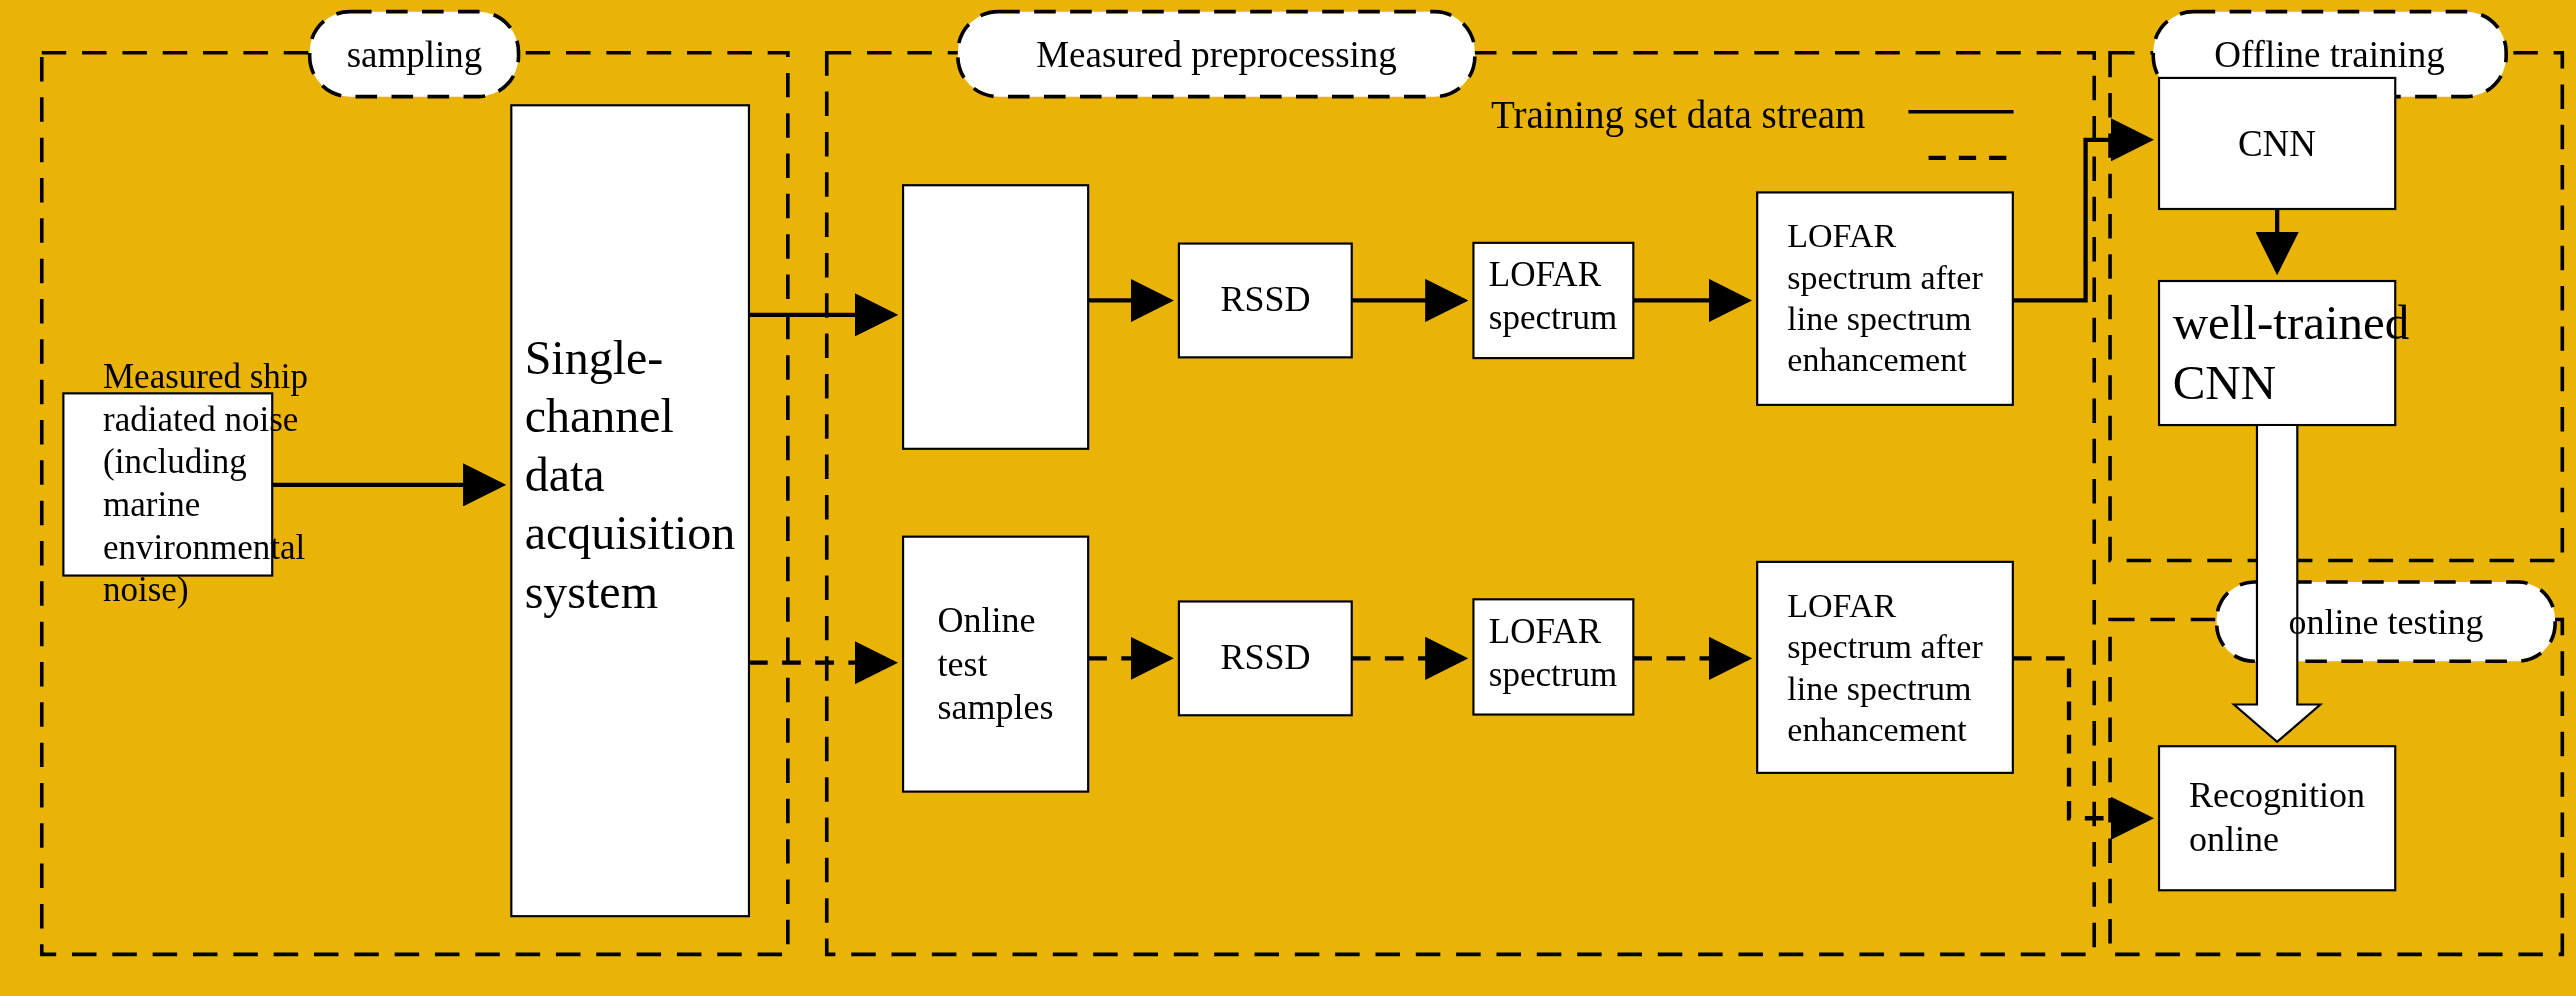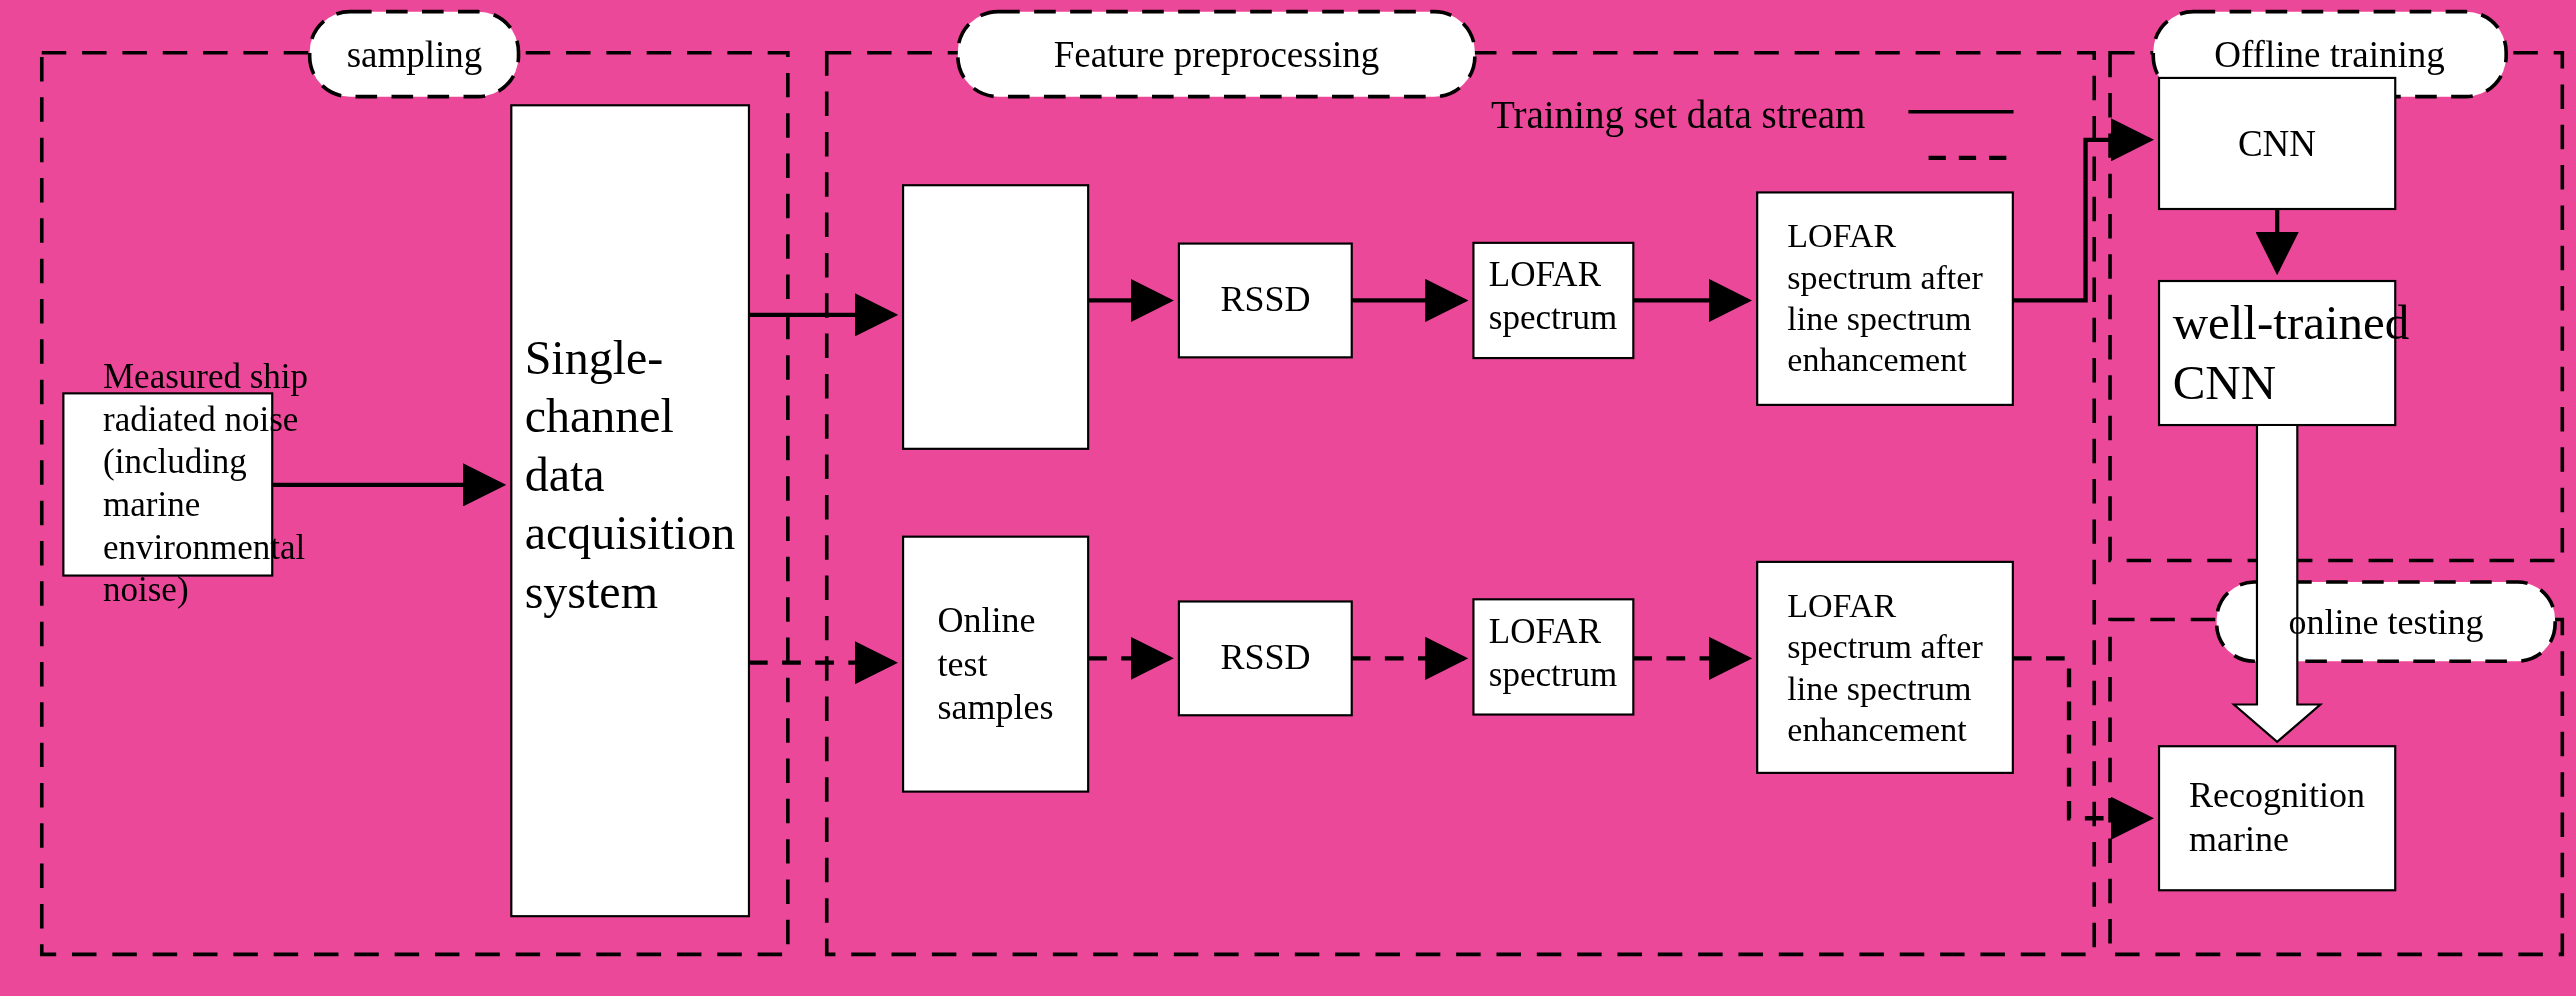--- a/index.html
+++ b/index.html
@@ -7,21 +7,21 @@
     padding: 0;
     background: #ffffff;
   }
   body {
     font-family: "Liberation Serif", "DejaVu Serif", serif;
   }
   #canvas {
     position: relative;
     width: 2576px;
     height: 997px;
-    background: #ec4899;
+    background: #eab308;
     overflow: hidden;
   }
   svg.layer {
     position: absolute;
     top: 0;
     left: 0;
     width: 2576px;
     height: 997px;
   }
   .panel-frame {
@@ -154,21 +154,21 @@
     <line class="dash-conn" x1="2268" y1="914" x2="2427" y2="914" marker-end="url(#arrowSolid)"></line>
     <path class="dash-conn" d="M2795,914 L2873,914 L2873,1136 L2985,1136" marker-end="url(#arrowSolid)"></path>
 
     <path class="hollow-arrow" d="M3134,590 L3190,590 L3190,978 L3222,978 L3162,1030 L3102,978 L3134,978 Z"></path>
 
     <line class="legend-solid" x1="2650" y1="155" x2="2796" y2="155"></line>
     <line class="legend-dash" x1="2678" y1="219" x2="2800" y2="219"></line>
   </svg>
 
   <div class="pill-label" style="left:310px; top:11.5px; width:209px; height:85px; font-size:37px;">sampling</div>
-  <div class="pill-label" style="left:958px; top:11.5px; width:517px; height:85px; font-size:37px;">Feature preprocessing</div>
+  <div class="pill-label" style="left:958px; top:11.5px; width:517px; height:85px; font-size:37px;">Measured preprocessing</div>
   <div class="pill-label" style="left:2153px; top:11.5px; width:353px; height:85px; font-size:37px;">Offline training</div>
   <div class="pill-label" style="left:2217px; top:582px; width:338px; height:79px; font-size:36px;">online testing</div>
 
   <div class="legend-txt" style="left:1491px; top:92px; font-size:39px;">Training set data stream</div>
 
   <div class="txt" style="left:63px; top:393px; width:209px; height:182px; font-size:35px;padding-left:40px;">Measured ship
 radiated noise
 (including marine
 environmental noise)</div>
 
@@ -202,16 +202,16 @@
 spectrum after
 line spectrum
 enhancement</div>
 
   <div class="txt" style="left:2159px; top:78px; width:236px; height:131px; font-size:37px;">CNN</div>
 
   <div class="txt" style="left:2159px; top:281px; width:264px; height:144px; font-size:49px;">well-trained
 CNN</div>
 
   <div class="txt" style="left:2159px; top:746px; width:236px; height:144px; font-size:36px;">Recognition
-marine</div>
+online</div>
 
 </div>
 
 
 </body></html>

